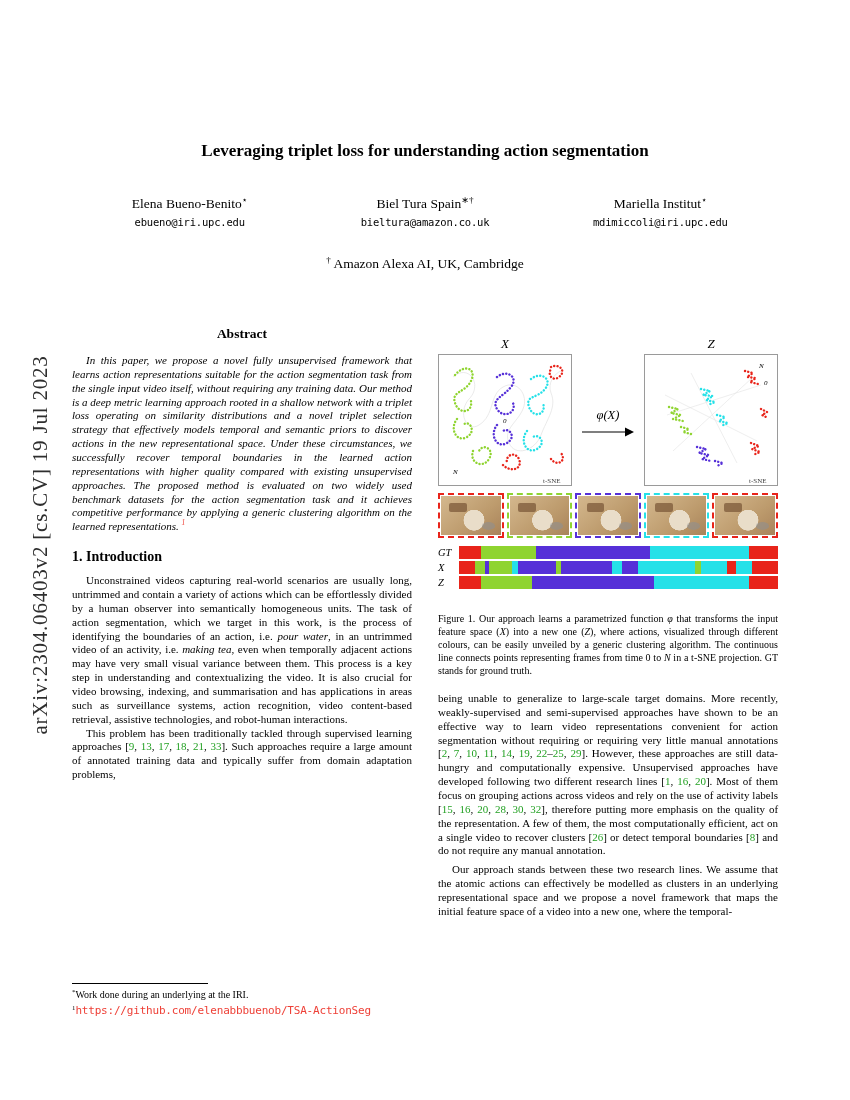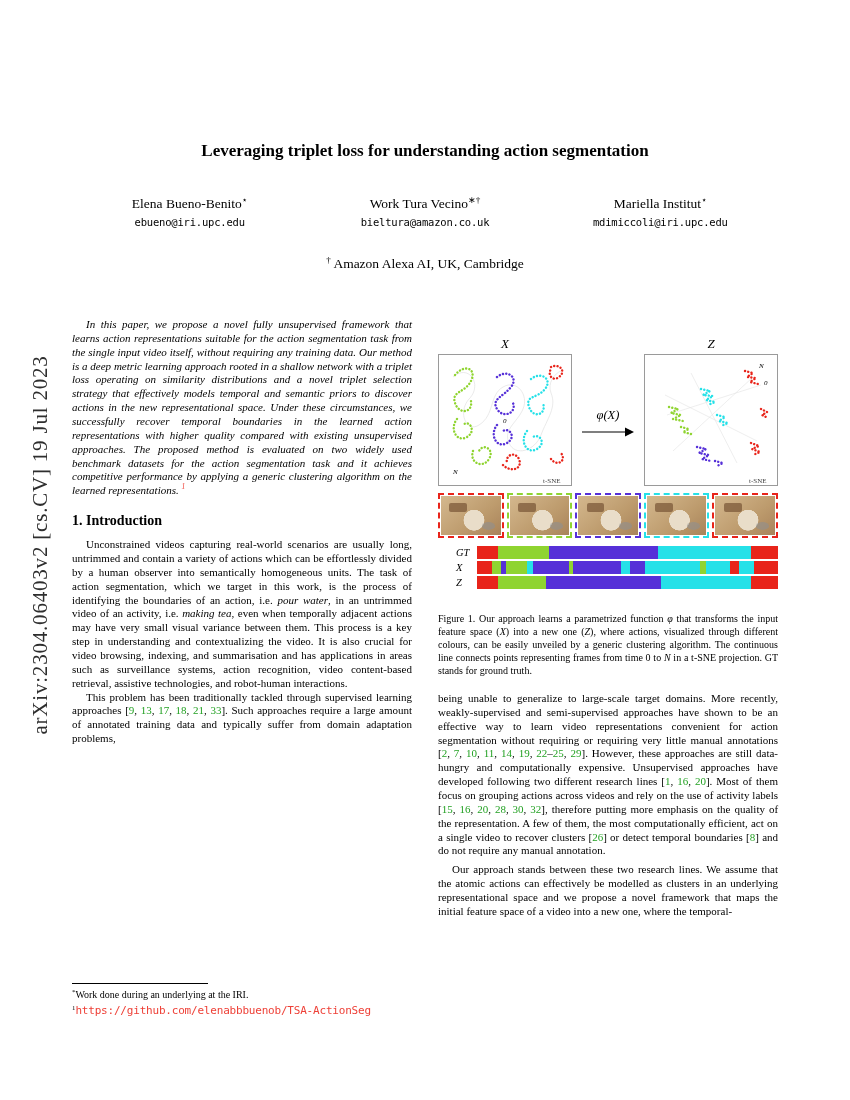--- a/index.html
+++ b/index.html
@@ -57,21 +57,21 @@
   .frame { flex: 1; height: 45px; border: 2px dashed; padding: 1px; background: #fff; }
   .frame-inner {
     position: relative; width: 100%; height: 100%; overflow: hidden;
     background:
       radial-gradient(circle at 55% 62%, #e9ddc9 0 25%, rgba(0,0,0,0) 26%),
       linear-gradient(140deg, #d4b88e, #bd9b6d 60%, #a8835a);
   }
   .frame-inner::before { content:""; position:absolute; left:14%; top:18%; width:30%; height:24%; background:#7c5a3a; border-radius:2px; opacity:.75; }
   .frame-inner::after  { content:""; position:absolute; right:10%; bottom:14%; width:22%; height:20%; background:#8f8f8f; border-radius:50%; opacity:.6; }
 
-  .bars { margin-top: 8px; margin-left: 18px; }
+  .bars { margin-top: 8px; }
   .bar-row { display: flex; align-items: center; margin-bottom: 2px; }
   .bar-label { width: 21px; font-style: italic; font-size: 10.5px; }
   .bar { flex: 1; height: 13px; display: flex; overflow: hidden; }
   .seg { height: 100%; }
 
   .caption { margin-top: 23px; font-size: 10px; line-height: 1.3; text-align: justify; }
   .right-body { margin-top: 15px; }
   .right-body .para + .para { margin-top: 5px; }
 </style>
 </head>
@@ -82,34 +82,35 @@
   <div class="arxiv-stamp">arXiv:2304.06403v2  [cs.CV]  19 Jul 2023</div>
 
   <div class="title">Leveraging triplet loss for understanding action segmentation</div>
 
   <div class="authors">
     <div class="author">
       <div class="author-name"><span>Elena Bueno-Benito</span><sup>⋆</sup></div>
       <div class="author-email">ebueno@iri.upc.edu</div>
     </div>
     <div class="author">
-      <div class="author-name"><span>Work Tura Vecino</span><sup>∗†</sup></div>
+      <div class="author-name"><span>Biel Tura Spain</span><sup>∗†</sup></div>
       <div class="author-email">bieltura@amazon.co.uk</div>
     </div>
     <div class="author">
       <div class="author-name"><span>Mariella Institut</span><sup>⋆</sup></div>
       <div class="author-email">mdimiccoli@iri.upc.edu</div>
     </div>
   </div>
 
   <div class="affiliations">
     <div><sup>†</sup><span> Amazon Alexa AI, UK, Cambridge</span></div>
   </div>
 
   <div class="col-left">
+    <div class="abstract-heading">Abstract</div>
     <div class="abstract-text para"><span>In this paper, we propose a novel fully unsupervised framework that learns action representations suitable for the action segmentation task from the single input video itself, without requiring any training data. Our method is a deep metric learning approach rooted in a shallow network with a triplet loss operating on similarity distributions and a novel triplet selection strategy that effectively models temporal and semantic priors to discover actions in the new representational space. Under these circumstances, we successfully recover temporal boundaries in the learned action representations with higher quality compared with existing unsupervised approaches. The proposed method is evaluated on two widely used benchmark datasets for the action segmentation task and it achieves competitive performance by applying a generic clustering algorithm on the learned representations. </span><sup class="c-red">1</sup></div>
     <div class="section-heading">1. Introduction</div>
     <div class="para indent"><span>Unconstrained videos capturing real-world scenarios are usually long, untrimmed and contain a variety of actions which can be effortlessly divided by a human observer into semantically homogeneous units. The task of action segmentation, which we target in this work, is the process of identifying the boundaries of an action, i.e. </span><span class="it">pour water</span><span>, in an untrimmed video of an activity, i.e. </span><span class="it">making tea</span><span>, even when temporally adjacent actions may have very small visual variance between them. This process is a key step in understanding and contextualizing the video. It is also crucial for video browsing, indexing, and summarisation and has applications in areas such as surveillance systems, action recognition, video content-based retrieval, assistive technologies, and robot-human interactions.</span></div>
     <div class="para indent"><span>This problem has been traditionally tackled through supervised learning approaches [</span><span class="c-green">9</span><span>, </span><span class="c-green">13</span><span>, </span><span class="c-green">17</span><span>, </span><span class="c-green">18</span><span>, </span><span class="c-green">21</span><span>, </span><span class="c-green">33</span><span>]. Such approaches require a large amount of annotated training data and typically suffer from domain adaptation problems,</span></div>
   </div>
 
   <div class="col-right">
 
     <div class="figure">
       <div class="plots">

